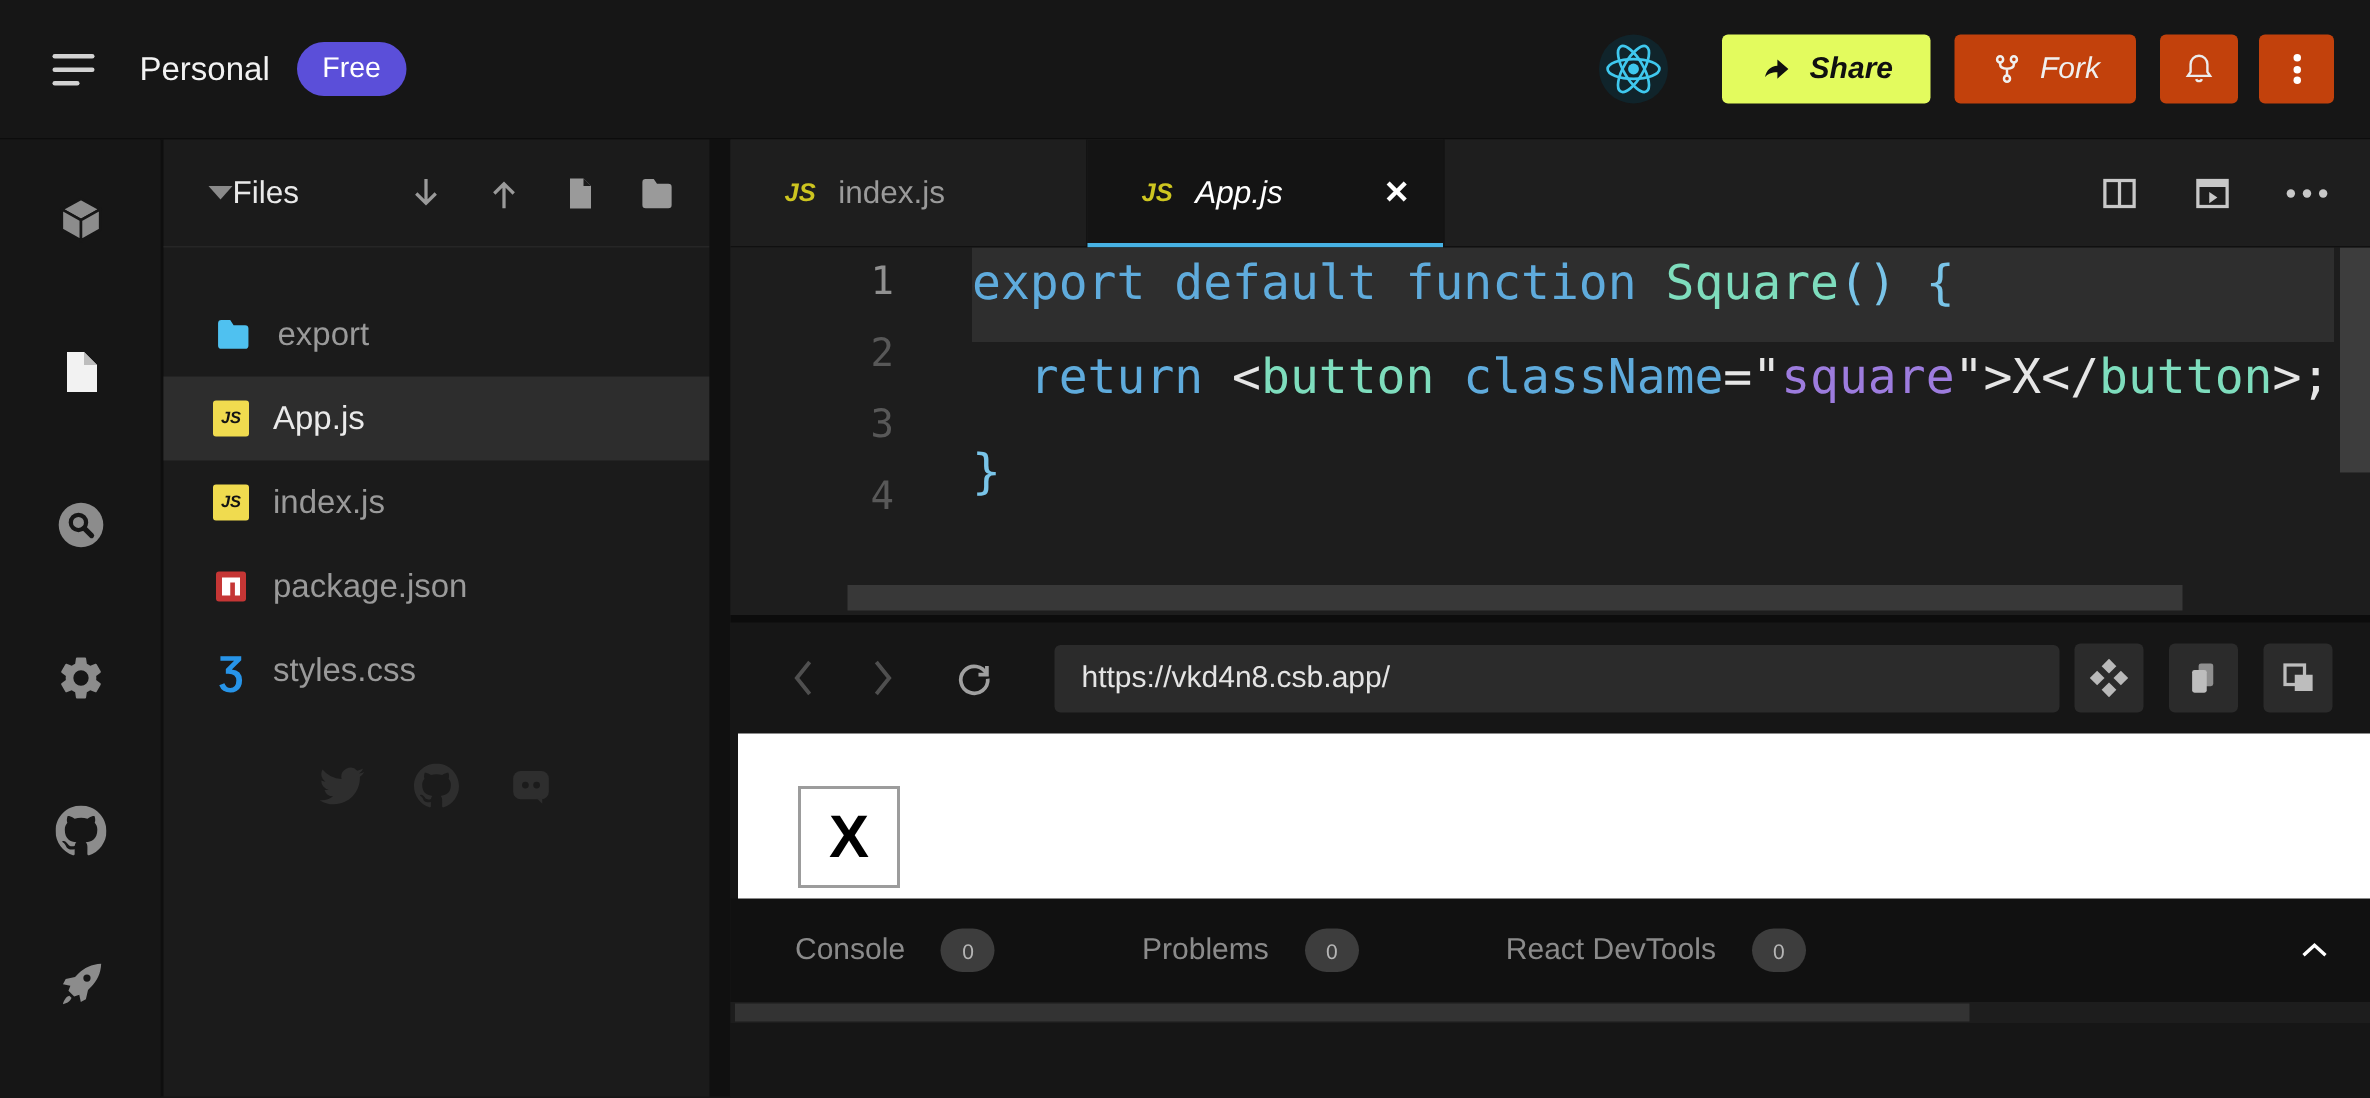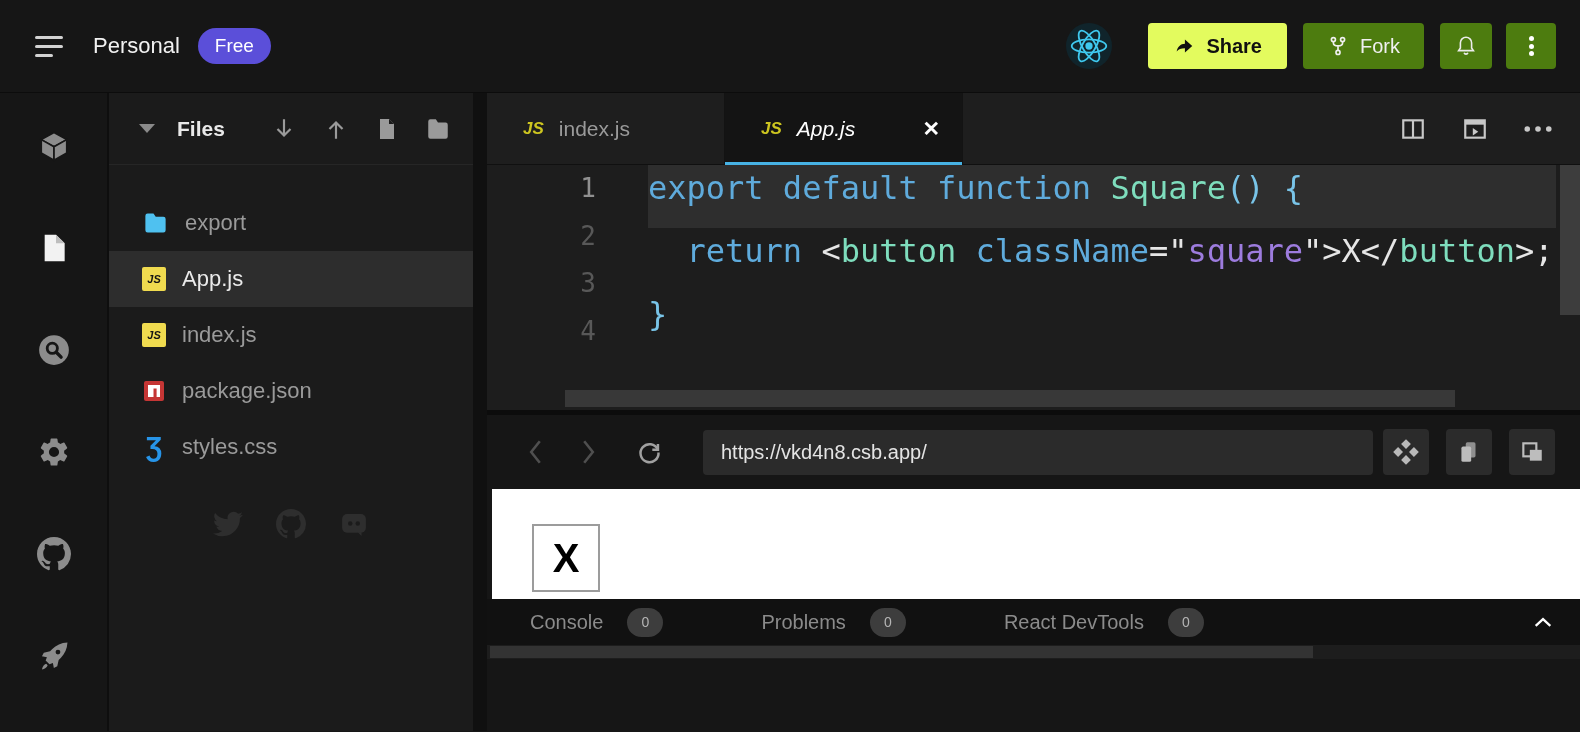--- a/index.html
+++ b/index.html
@@ -9,39 +9,39 @@
 
   
   .top-bar { height:93px; display:flex; align-items:center; padding:0 24px 0 35px; background:#161616; border-bottom:1px solid #0c0c0c; }
   .hamburger { width:30px; display:flex; flex-direction:column; gap:6px; cursor:pointer; }
   .hamburger i { display:block; height:3px; background:#d2d2d2; border-radius:2px; }
   .hamburger i:nth-child(1){ width:28px; } .hamburger i:nth-child(2){ width:28px; } .hamburger i:nth-child(3){ width:18px; }
   .workspace-name { margin-left:28px; color:#f2f2f2; font-size:22px; }
   .plan-badge { margin-left:18px; background:var(--c-plan_badge,#5B4FD9); color:#fff; font-size:19px; padding:7px 17px; border-radius:999px; }
   .tb-spacer { flex:1; }
   .react-logo { width:46px; height:46px; margin-right:36px; display:flex; align-items:center; justify-content:center; border-radius:50%; background:#10242b; }
-  .tb-btn { height:46px; display:flex; align-items:center; justify-content:center; gap:11px; border-radius:4px; font-size:20px; cursor:pointer; }
+  .tb-btn { height:46px; display:flex; align-items:center; justify-content:center; gap:11px; border-radius:4px; font-size:20px; cursor:pointer;font-style:italic; }
   .share-btn { background:var(--c-share,#E3FB5E); color:#101010; padding:0 25px; font-weight:600; }
-  .dark-btn { background:#4d7c0f; color:#f0f0f0; }
+  .dark-btn { background:#c2410c; color:#f0f0f0; }
   .fork-btn { margin-left:16px; padding:0 24px; }
   .create-btn { margin-left:16px; padding:0 33px; }
   .bell-btn { margin-left:16px; width:52px; }
   .more-btn { margin-left:14px; width:50px; flex-direction:column; gap:5px; }
   .vdots i { display:block; width:5px; height:5px; border-radius:50%; background:#fff; margin:2.5px 0; }
 
   
   .app-row { display:flex; height:638px; }
 
   .activity-bar { width:107px; background:#161616; display:flex; flex-direction:column; align-items:center; padding-top:36px; row-gap:68px; }
   .ab-item { width:34px; height:34px; display:flex; align-items:center; justify-content:center; cursor:pointer; }
 
   .files-panel { width:366px; background:#1b1b1b; border-left:2px solid #0e0e0e; display:flex; flex-direction:column; }
   .files-header { height:72px; flex:none; display:flex; align-items:center; padding:0 22px 0 30px; border-bottom:1px solid #262626; }
   .caret { width:0; height:0; border-left:8px solid transparent; border-right:8px solid transparent; border-top:9px solid #8a8a8a; cursor:pointer; }
-  .panel-title { margin-left:22px; color:#e9e9e9; font-size:21px; font-weight:700; }
+  .panel-title { color:#e9e9e9; font-size:21px; font-weight:400; }
   .files-actions { margin-left:auto; display:flex; align-items:center; gap:26px; }
   .files-actions .fa-icon { color:#9a9a9a; cursor:pointer; display:flex; }
   .file-list { padding-top:30px; }
   .file-row { height:56px; display:flex; align-items:center; padding-left:33px; gap:16px; font-size:22px; color:#9a9a9a; cursor:pointer; }
   .file-row.selected { background:#2d2d2d; color:#eaeaea; }
   .fi { flex:none; }
   .js-badge { width:24px; height:24px; background:var(--c-js_yellow,#F0DB4F); color:#141414; font-size:11px; font-weight:800; font-style:italic; display:flex; align-items:center; justify-content:center; border-radius:2px; }
   .css-glyph { color:var(--c-css_blue,#2794E8); font-size:27px; font-weight:800; line-height:24px; width:24px; text-align:center; }
   .deps-block { margin-top:64px; border-top:1px solid #262626; border-bottom:1px solid #262626; }
   .deps-header { height:70px; display:flex; align-items:center; padding-left:30px; }
@@ -86,21 +86,21 @@
   .nav-row { height:74px; flex:none; display:flex; align-items:center; padding:0 25px 0 41px; }
   .nav-icon { display:flex; cursor:pointer; }
   .nav-back { margin-right:38px; } .nav-fwd { margin-right:40px; } .nav-refresh { margin-right:40px; }
   .url-input { width:670px; height:45px; background:#2b2b2b; border:none; outline:none; border-radius:4px; color:#e4e4e4; font-size:20px; padding:0 18px; font-family:"Liberation Sans",sans-serif; }
   .url-btns { margin-left:auto; display:flex; gap:17px; }
   .sq-btn { width:46px; height:46px; background:#2b2b2b; border-radius:4px; display:flex; align-items:center; justify-content:center; cursor:pointer; }
 
   .preview { height:110px; flex:none; background:#ffffff; margin-left:5px; position:relative; }
   .preview-button { position:absolute; left:40px; top:35px; width:68px; height:68px; background:#fff; border:2px solid #9c9c9c; color:#000; font-size:40px; font-weight:700; display:flex; align-items:center; justify-content:center; cursor:pointer; }
 
-  .console-bar { height:46px; flex:none; background:#111; display:flex; align-items:center; padding:0 28px 0 43px; column-gap:98px;text-align:center; }
+  .console-bar { height:69px; flex:none; background:#111; display:flex; align-items:center; padding:0 28px 0 43px; column-gap:98px;text-align:center; }
   .console-item { display:flex; align-items:center; gap:24px; cursor:pointer; }
   .console-item .ci-label { font-size:20px; color:#8b8b8b; }
   .count-badge { min-width:36px; height:29px; padding:0 8px; border-radius:15px; background:#3d3d3d; color:#b5b5b5; font-size:14px; display:flex; align-items:center; justify-content:center; }
   .console-spacer { flex:1; }
   .bottom-scrollbar { height:14px; flex:none; background:#1d1d1d; position:relative; }
   .bottom-scrollbar .thumb { position:absolute; left:3px; top:1px; height:12px; width:823px; background:#333; }
 </style>
 </head>
 <body>
 

